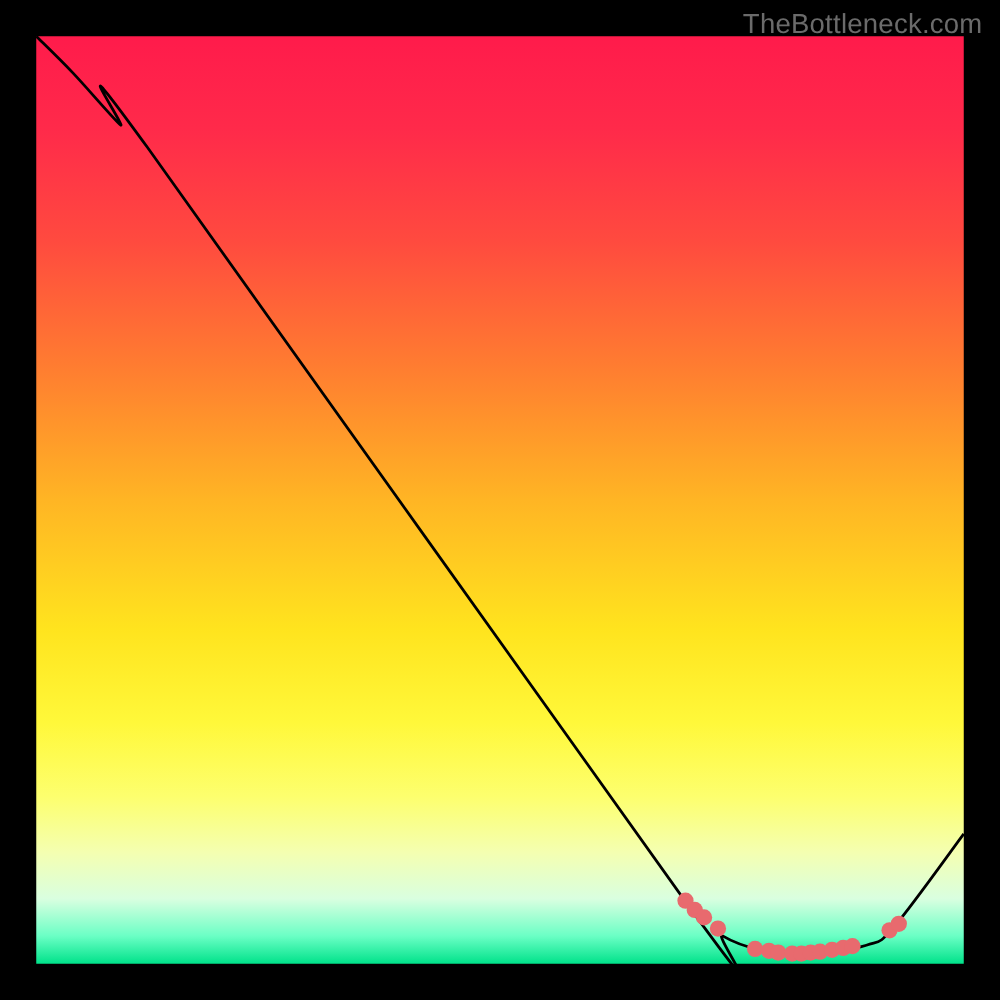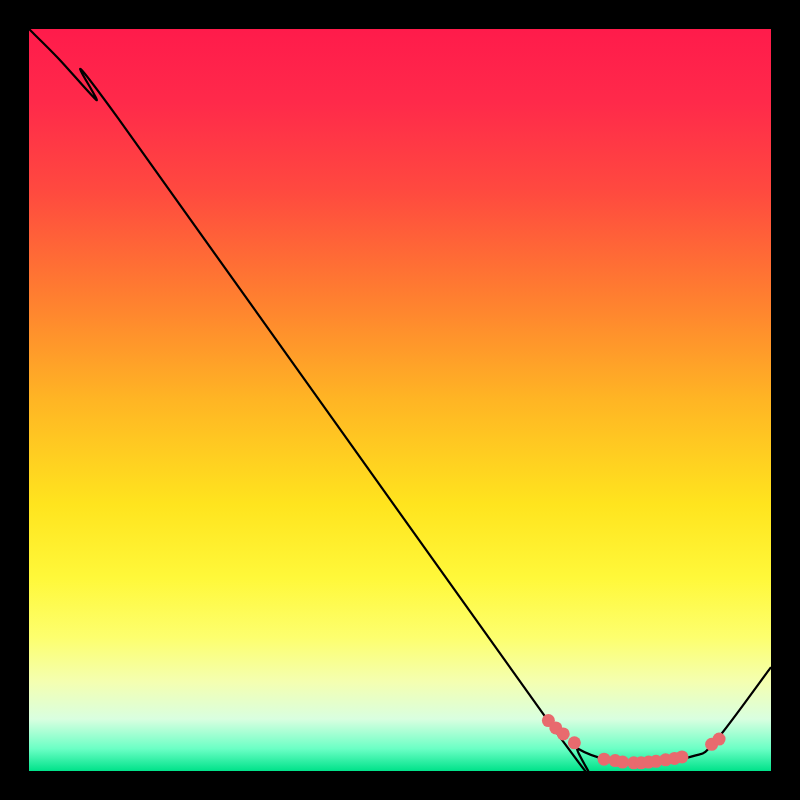--- a/index.html
+++ b/index.html
@@ -61,20 +61,21 @@
   .dot {
     fill: #e86a6e;
   }
 </style>
 </head>
 <body>
 
 <div class="frame">
   <div class="plot"></div>
 
+  <div class="watermark">TheBottleneck.com</div>
 
   <svg class="curve" viewBox="0 0 742 742">
     <path d="M 0 0 C 4.946666666666666 4.946666666666672, 18.549999999999997 17.9316666666667, 29.68 29.680000000000028 C 40.81 41.428333333333356, 56.88666666666667 60.59666666666665, 66.78 70.48999999999998 C 76.67333333333333 80.38333333333331, 12.984999999999985 -15.458333333333329, 89.03999999999999 89.03999999999999 C 165.095 193.5383333333333, 446.43666666666667 592.3633333333332, 523.11 697.4799999999999 C 599.7833333333333 802.5966666666666, 539.8050000000001 714.175, 549.08 719.74 C 558.355 725.3050000000001, 567.63 728.3966666666666, 578.76 730.87 C 589.89 733.3433333333334, 601.6383333333333 735.1983333333334, 615.86 734.58 C 630.0816666666667 733.9616666666667, 652.3416666666667 730.87, 664.09 727.16 C 675.8383333333334 723.4499999999999, 673.365 727.16, 686.35 712.3199999999999 C 699.335 697.4799999999999, 732.725 650.4866666666667, 742 638.12"></path>
     <g>
         <circle cx="519.4" cy="691.544" r="6.5" class="dot"></circle>
         <circle cx="526.8199999999999" cy="698.9639999999999" r="6.5" class="dot"></circle>
         <circle cx="534.24" cy="704.9" r="6.5" class="dot"></circle>
         <circle cx="545.37" cy="713.804" r="6.5" class="dot"></circle>
         <circle cx="575.0500000000001" cy="730.128" r="6.5" class="dot"></circle>
         <circle cx="586.1800000000001" cy="731.612" r="6.5" class="dot"></circle>

